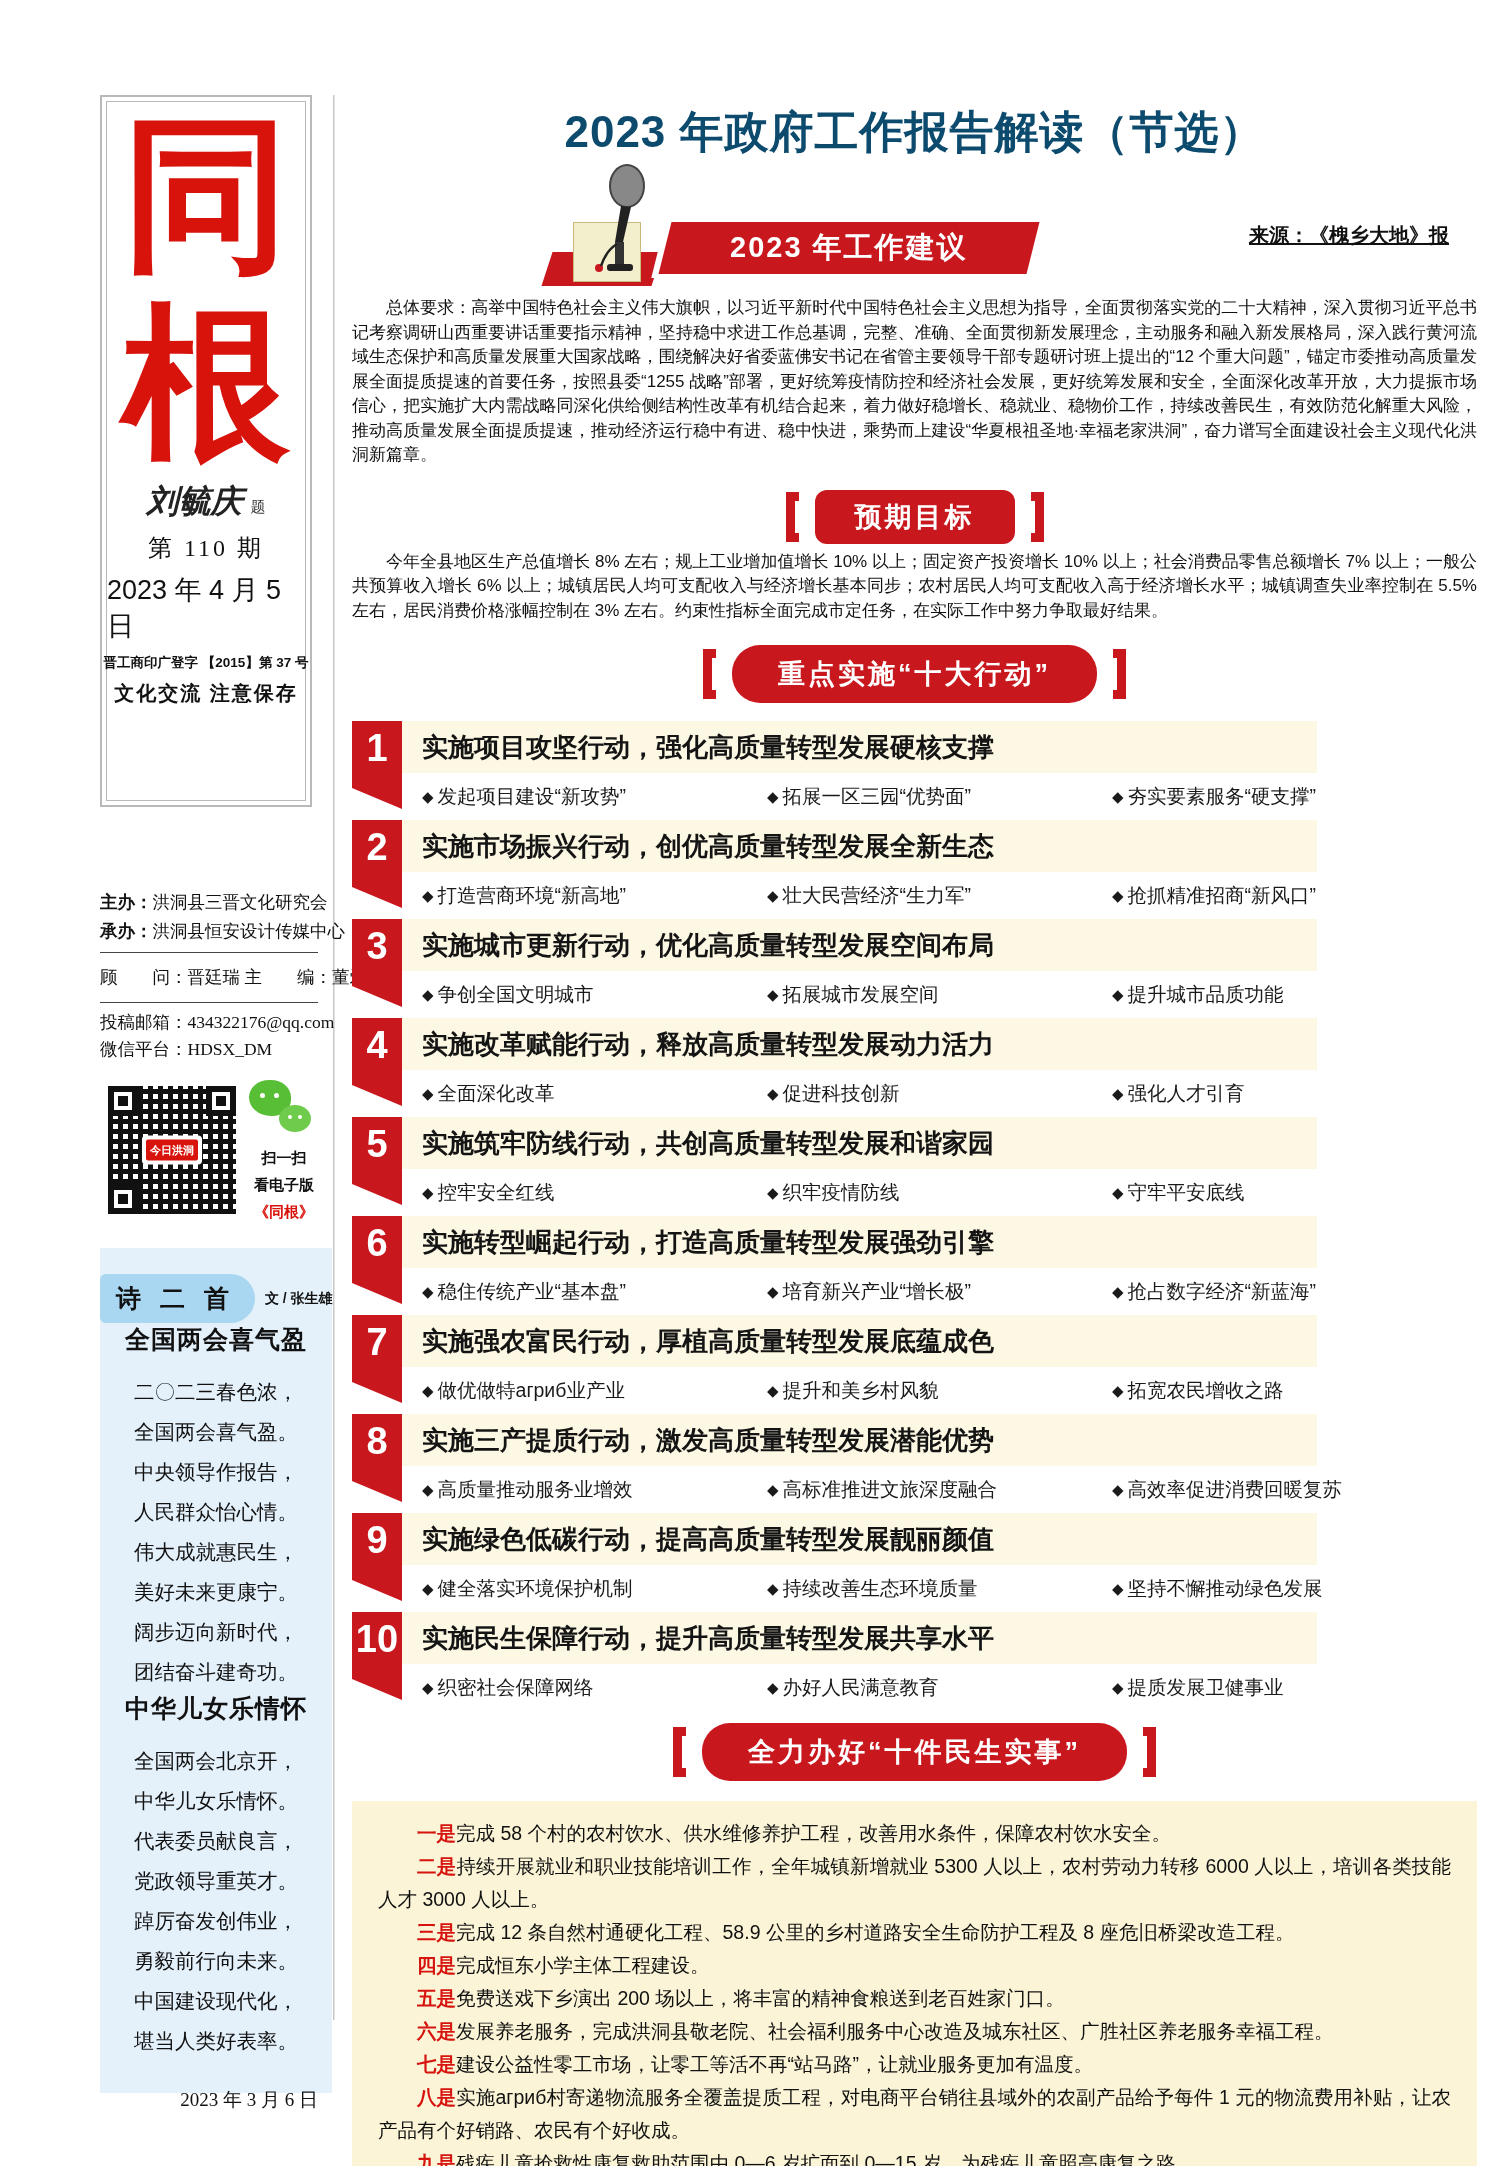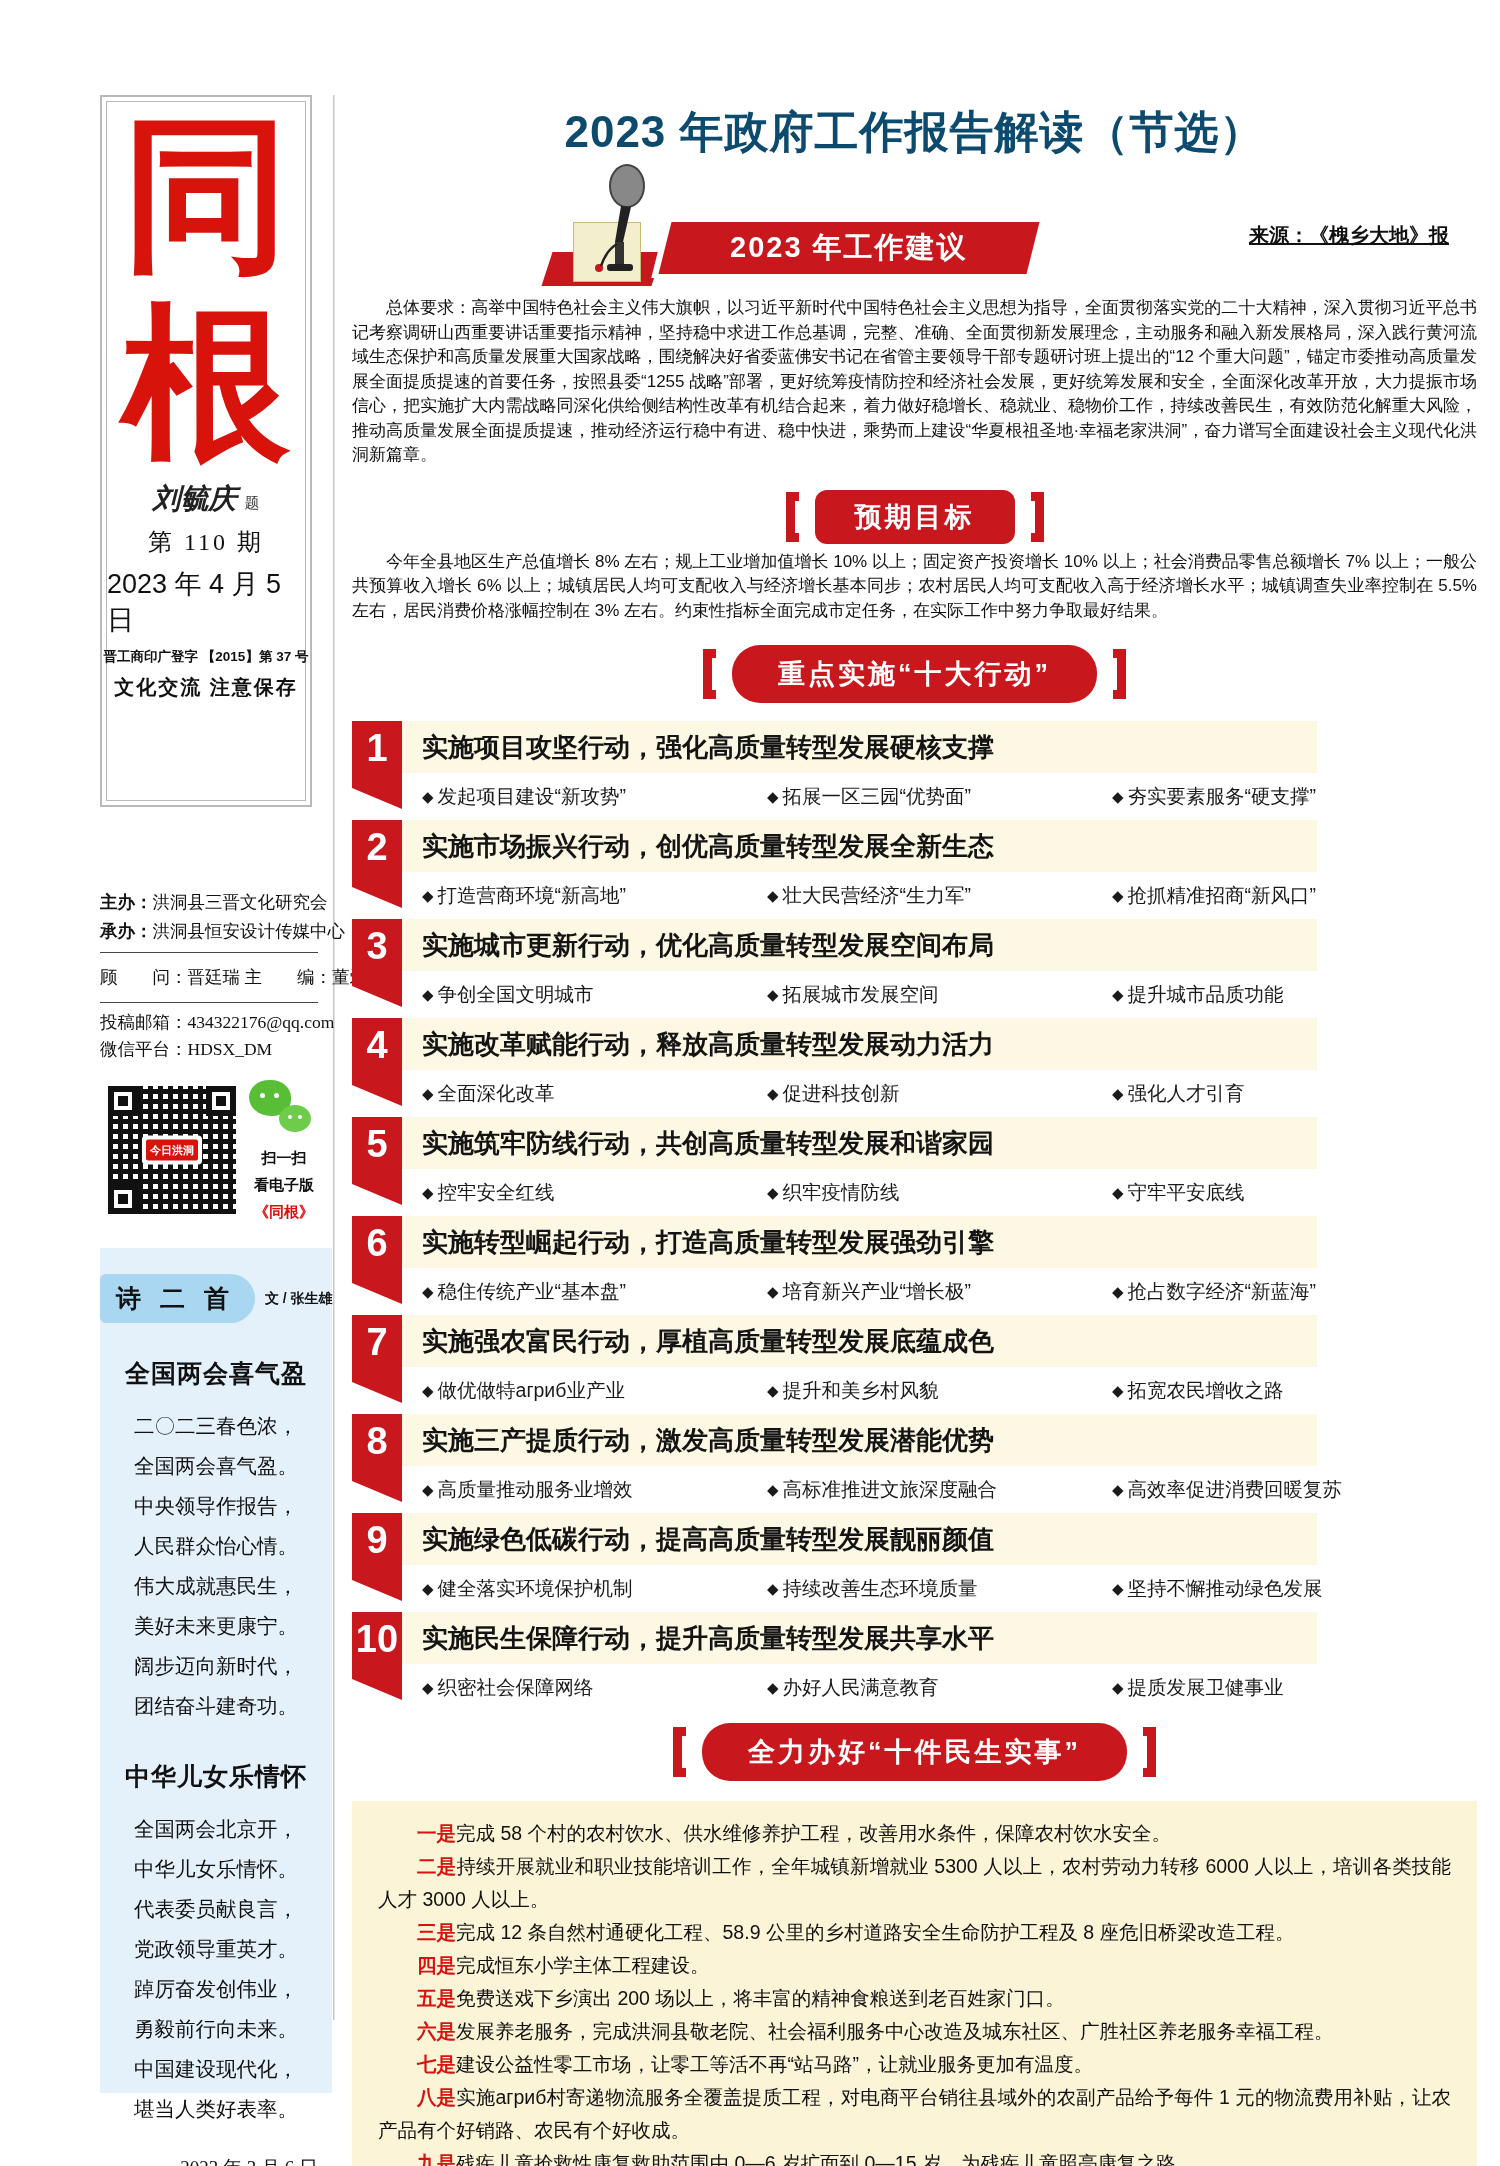--- a/index.html
+++ b/index.html
@@ -8,21 +8,21 @@
   .col-sep{position:absolute;left:333px;top:95px;width:0;height:1925px;border-left:1px solid #c8c8c8;border-right:1px solid #e2e2e2;}
 
   
   .masthead{position:absolute;left:100px;top:95px;width:212px;height:712px;
             border:2px solid #b9b9b9;padding:4px;box-sizing:border-box;}
   .masthead-inner{border:1px solid #b9b9b9;height:100%;box-sizing:border-box;
                   display:flex;flex-direction:column;align-items:center;}
   .mast-char{font-family:"Liberation Serif",serif;font-weight:bold;color:#d8130b;
              font-size:168px;line-height:1.12;letter-spacing:0;}
   .mast-sign{margin-top:2px;font-family:"Liberation Serif",serif;}
-  .mast-sign .sig{font-style:italic;font-weight:bold;font-size:28px;color:#222;}
+  .mast-sign .sig{font-style:italic;font-weight:bold;font-size:32px;color:#222;}
   .mast-sign .sig-ti{font-size:15px;color:#333;margin-left:4px;}
   .mast-issue{margin-top:8px;font-family:"Liberation Serif",serif;font-size:24px;letter-spacing:3px;}
   .mast-date{margin-top:8px;font-size:27px;}
   .mast-lic{margin-top:10px;font-size:13.5px;font-weight:bold;white-space:nowrap;}
   .mast-slogan{margin-top:8px;font-size:20px;font-weight:bold;letter-spacing:2px;}
 
   .pubinfo{position:absolute;left:100px;top:888px;width:218px;font-family:"Liberation Serif",serif;}
   .pubinfo .row{font-size:17.5px;line-height:29px;white-space:nowrap;}
   .pubinfo .lbl{font-weight:bold;font-family:"Liberation Sans",sans-serif;}
   .pub-rule{border-top:1px solid #444;margin:6px 0;}
@@ -53,21 +53,21 @@
   .wx-b2::after{width:4px;height:4px;left:19px;top:10px;}
   .wx-text{margin-top:10px;font-size:15px;font-weight:bold;line-height:27px;text-align:center;white-space:nowrap;margin-left:6px;}
   .wx-text .red{color:#d8130b;}
 
   
   .poems{position:absolute;left:100px;top:1248px;width:232px;height:845px;background:#e4f1fb;box-sizing:border-box;}
   .poem-tab-row{display:flex;align-items:center;padding-top:26px;}
   .poem-tab{background:#a9d7f1;border-radius:6px 26px 26px 6px;padding:8px 20px 8px 16px;
             font-size:25px;font-weight:bold;letter-spacing:6px;white-space:nowrap;}
   .poem-by{margin-left:10px;font-size:14px;font-weight:bold;white-space:nowrap;}
-  .poem-title{margin-top:34px;text-align:center;font-size:25px;font-weight:bold;letter-spacing:1px;font-family:Liberation Serif, serif;}
+  .poem-title{text-align:center;font-size:25px;font-weight:bold;letter-spacing:1px;font-family:Liberation Serif, serif;}
   .poem-lines{margin-top:16px;text-align:center;font-family:"Liberation Serif",serif;
               font-size:20.5px;line-height:40px;}
   .poem-date{margin-top:26px;text-align:right;padding-right:14px;
              font-family:"Liberation Serif",serif;font-size:19px;}
 
   
   .main{position:absolute;left:352px;top:95px;width:1125px;}
   .main-title{margin:8px 0 0 0;text-align:center;color:#0c4a6e;font-size:44px;font-weight:bold;letter-spacing:1px;}
 
   .banner-zone{position:relative;height:128px;}

